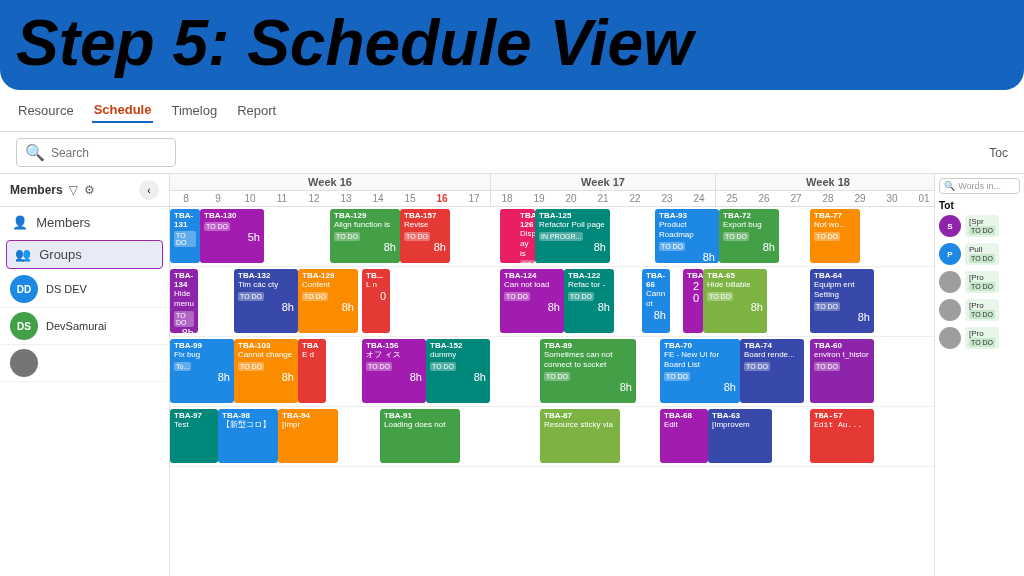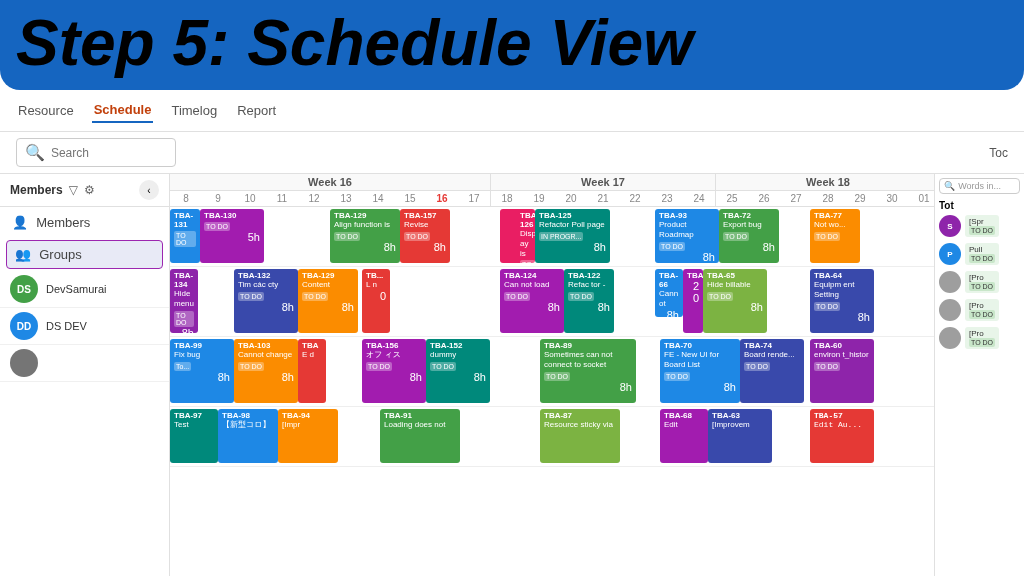--- a/index.html
+++ b/index.html
@@ -318,26 +318,26 @@
     <div class="sidebar-menu-item">
       <span>👤</span>
       <span>Members</span>
     </div>
     <div class="sidebar-menu-item active">
       <span>👥</span>
       <span>Groups</span>
     </div>
 
     <div class="member-row">
+      <div class="avatar bg-blue">DD</div>
+      <span style="font-size:11px;">DS DEV</span>
+    </div>
+    <div class="member-row">
       <div class="avatar bg-green">DS</div>
       <span style="font-size:11px;">DevSamurai</span>
-    </div>
-    <div class="member-row">
-      <div class="avatar bg-blue">DD</div>
-      <span style="font-size:11px;">DS DEV</span>
     </div>
     <div class="member-row">
       <div class="avatar bg-gray"></div>
       <span style="font-size:11px;"></span>
     </div>
   </div>
 
   <div class="calendar-area">
 
     <div class="calendar-header">
@@ -485,21 +485,21 @@
           <div class="task-hours">8h</div>
         </div>
 
         <div class="task-card bg-teal" style="left:394px;top:2px;width:50px;height:64px;">
           <div class="task-id">TBA-122</div>
           <div class="task-name">Refac tor -</div>
           <div class="task-status">TO DO</div>
           <div class="task-hours">8h</div>
         </div>
 
-        <div class="task-card bg-blue" style="left:485px;top:2px;width:28px;height:48px;">
+        <div class="task-card bg-blue" style="left:472px;top:2px;width:28px;height:64px;">
           <div class="task-id">TBA-66</div>
           <div class="task-name">Cann ot</div>
           <div class="task-hours">8h</div>
         </div>
 
         <div class="task-card bg-cyan" style="left:513px;top:2px;width:20px;height:64px;">
           <div class="task-id">TBA</div>
           <div class="task-hours">2 0</div>
         </div>
 

